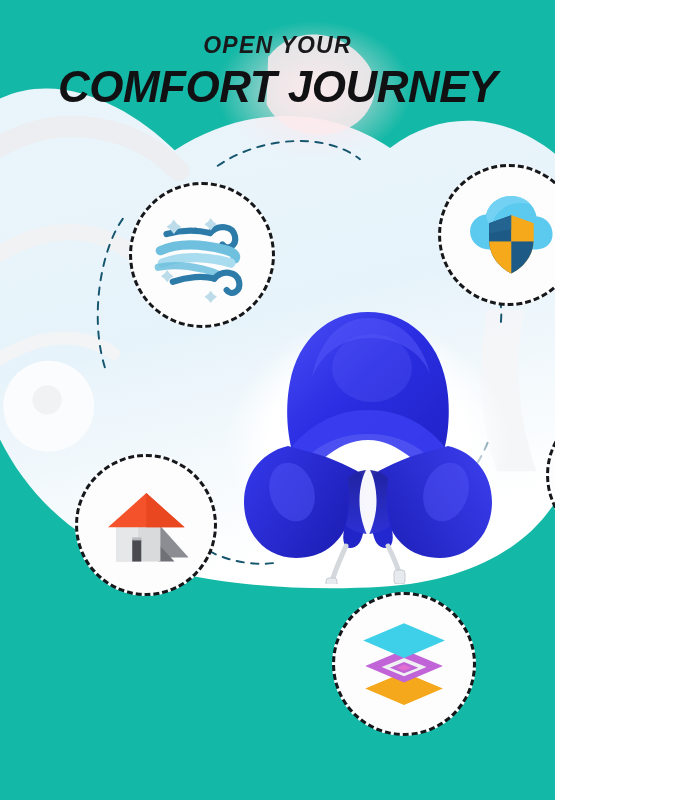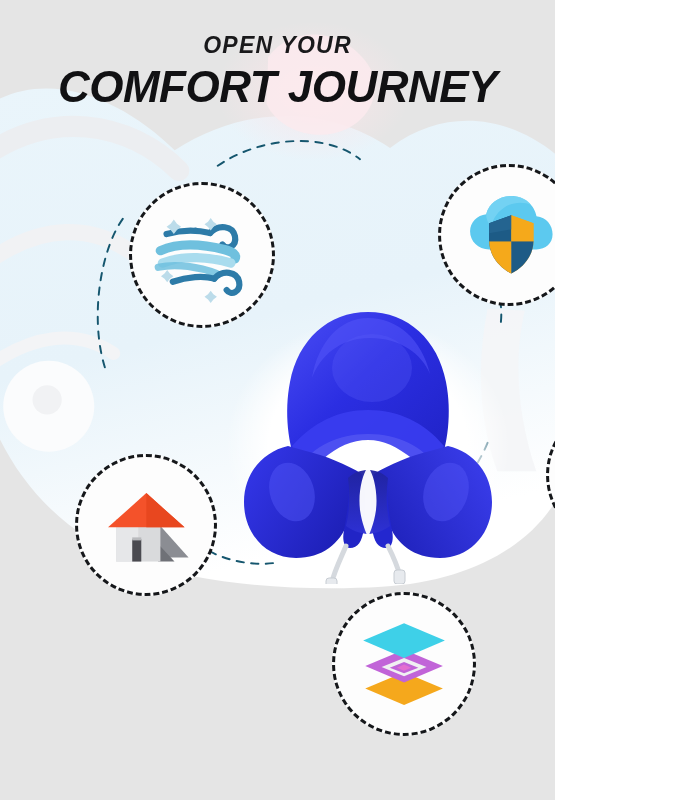--- a/index.html
+++ b/index.html
@@ -9,21 +9,21 @@
     background: #ffffff;
   }
   body {
     font-family: "Liberation Sans", sans-serif;
   }
   .canvas {
     position: relative;
     width: 555px;
     height: 800px;
     overflow: hidden;
-    background: #e5e5e5;
+    background: #14b8a6;
   }
 
   
   .bg-layer {
     position: absolute;
     inset: 0;
     pointer-events: none;
   }
 
   

